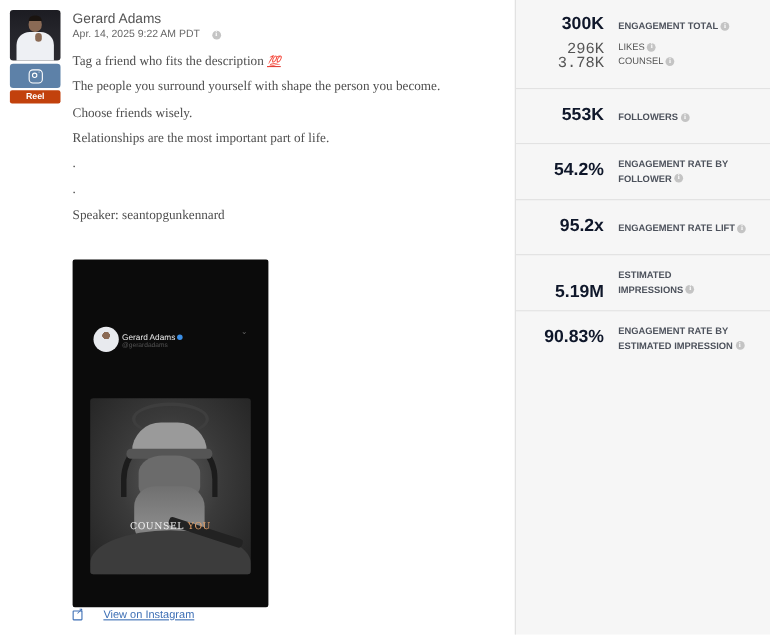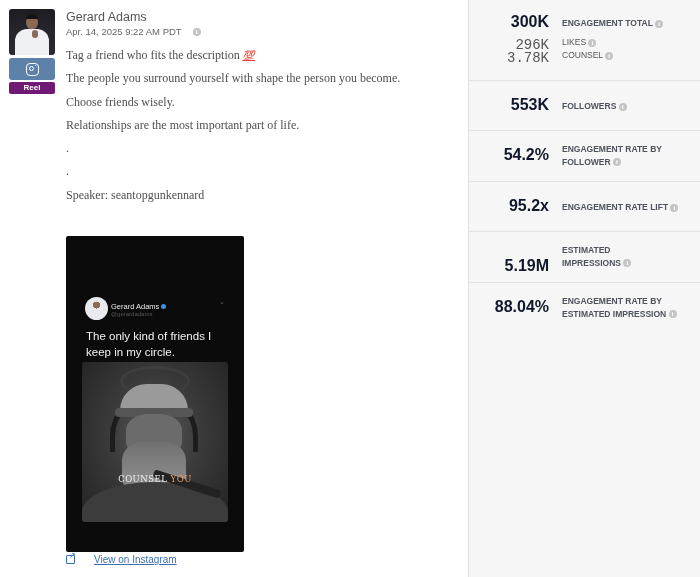--- a/index.html
+++ b/index.html
@@ -15,21 +15,21 @@
   .avatar .hair { position: absolute; left: 17px; top: 5px; width: 12px; height: 5px; border-radius: 6px 6px 0 0; background: #1a1410; }
   .avatar .body { position: absolute; left: 6px; top: 20px; width: 34px; height: 30px; border-radius: 12px 12px 0 0; background: #eef0f4; }
   .avatar .hand { position: absolute; left: 23px; top: 21px; width: 6px; height: 8px; border-radius: 3px; background: #8a6a55; }
 
   .ig-btn { position: absolute; left: 9px; top: 58px; width: 46px; height: 22px; background: #5d81a8; border-radius: 3px;
     display: flex; align-items: center; justify-content: center; }
   .ig-icon { width: 13px; height: 13px; border: 1.6px solid #ffffff; border-radius: 4px; position: relative; }
   .ig-icon::before { content: ""; position: absolute; left: 2.2px; top: 2.2px; width: 5.4px; height: 5.4px; border: 1.5px solid #fff; border-radius: 50%; box-sizing: border-box; }
   .ig-icon::after { content: ""; position: absolute; right: 1.2px; top: 1.2px; width: 1.6px; height: 1.6px; background: #fff; border-radius: 50%; }
 
-  .reel-badge { position: absolute; left: 9px; top: 82px; width: 46px; height: 12px; background: #701a75; border-radius: 2px;
+  .reel-badge { position: absolute; left: 9px; top: 82px; width: 46px; height: 12px; background: #c2410c; border-radius: 2px;
     color: #ffffff; font-size: 8px; font-weight: bold; text-align: center; line-height: 12px; font-family: "Liberation Sans", sans-serif; }
 
   .author { position: absolute; left: 66px; top: 10px; font-size: 12.5px; color: #555; font-family: "Liberation Sans", sans-serif; }
   .post-date { position: absolute; left: 66px; top: 26px; font-size: 9.5px; color: #666; font-family: "Liberation Sans", sans-serif; display: flex; align-items: center; gap: 11px; }
 
   .info { display: inline-block; width: 8px; height: 8px; border-radius: 50%; background: #c4c4c4; color: #fff; font-size: 6.5px;
     line-height: 8px; text-align: center; font-weight: bold; font-family: "Liberation Serif", serif; vertical-align: middle; }
 
   .caption { position: absolute; left: 66px; top: 47px; width: 395px; font-family: Liberation Serif, serif; font-size: 12px; color: #4f4f4f; }
   .caption p { height: 23.3px; line-height: 16px; white-space: nowrap; }
@@ -101,21 +101,20 @@
   </div>
 
   <div class="media">
     <div class="tw-avatar"></div>
     <div class="tw-name">
       <span>Gerard Adams</span>
       <span class="verified"></span>
     </div>
     <div class="tw-handle">@gerardadams</div>
     <div class="tw-chevron">⌄</div>
-    <div class="tw-text">The only kind of friends I keep in my circle.</div>
 
     <div class="video-frame">
       <div class="vf-logo"></div>
       <div class="vf-phones"></div>
       <div class="vf-cap"></div>
       <div class="vf-brim"></div>
       <div class="vf-face"></div>
       <div class="vf-beard"></div>
       <div class="vf-shoulders"></div>
       <div class="vf-mic"></div>
@@ -169,18 +168,18 @@
   </div>
 
   <div class="metric" style="top:232px;height:51px;">
     <div class="value" style="top:25px;">5.19M</div>
     <div class="label" style="top:12px;width:80px;">
       <span>ESTIMATED IMPRESSIONS</span> <span class="info">i</span>
     </div>
   </div>
 
   <div class="metric" style="top:283px;height:51px;border-bottom:none;">
-    <div class="value" style="top:15px;">88.04%</div>
+    <div class="value" style="top:15px;">90.83%</div>
     <div class="label" style="top:12px;width:130px;">
       <span>ENGAGEMENT RATE BY ESTIMATED IMPRESSION</span> <span class="info">i</span>
     </div>
   </div>
 </div>
 
 </body></html>

